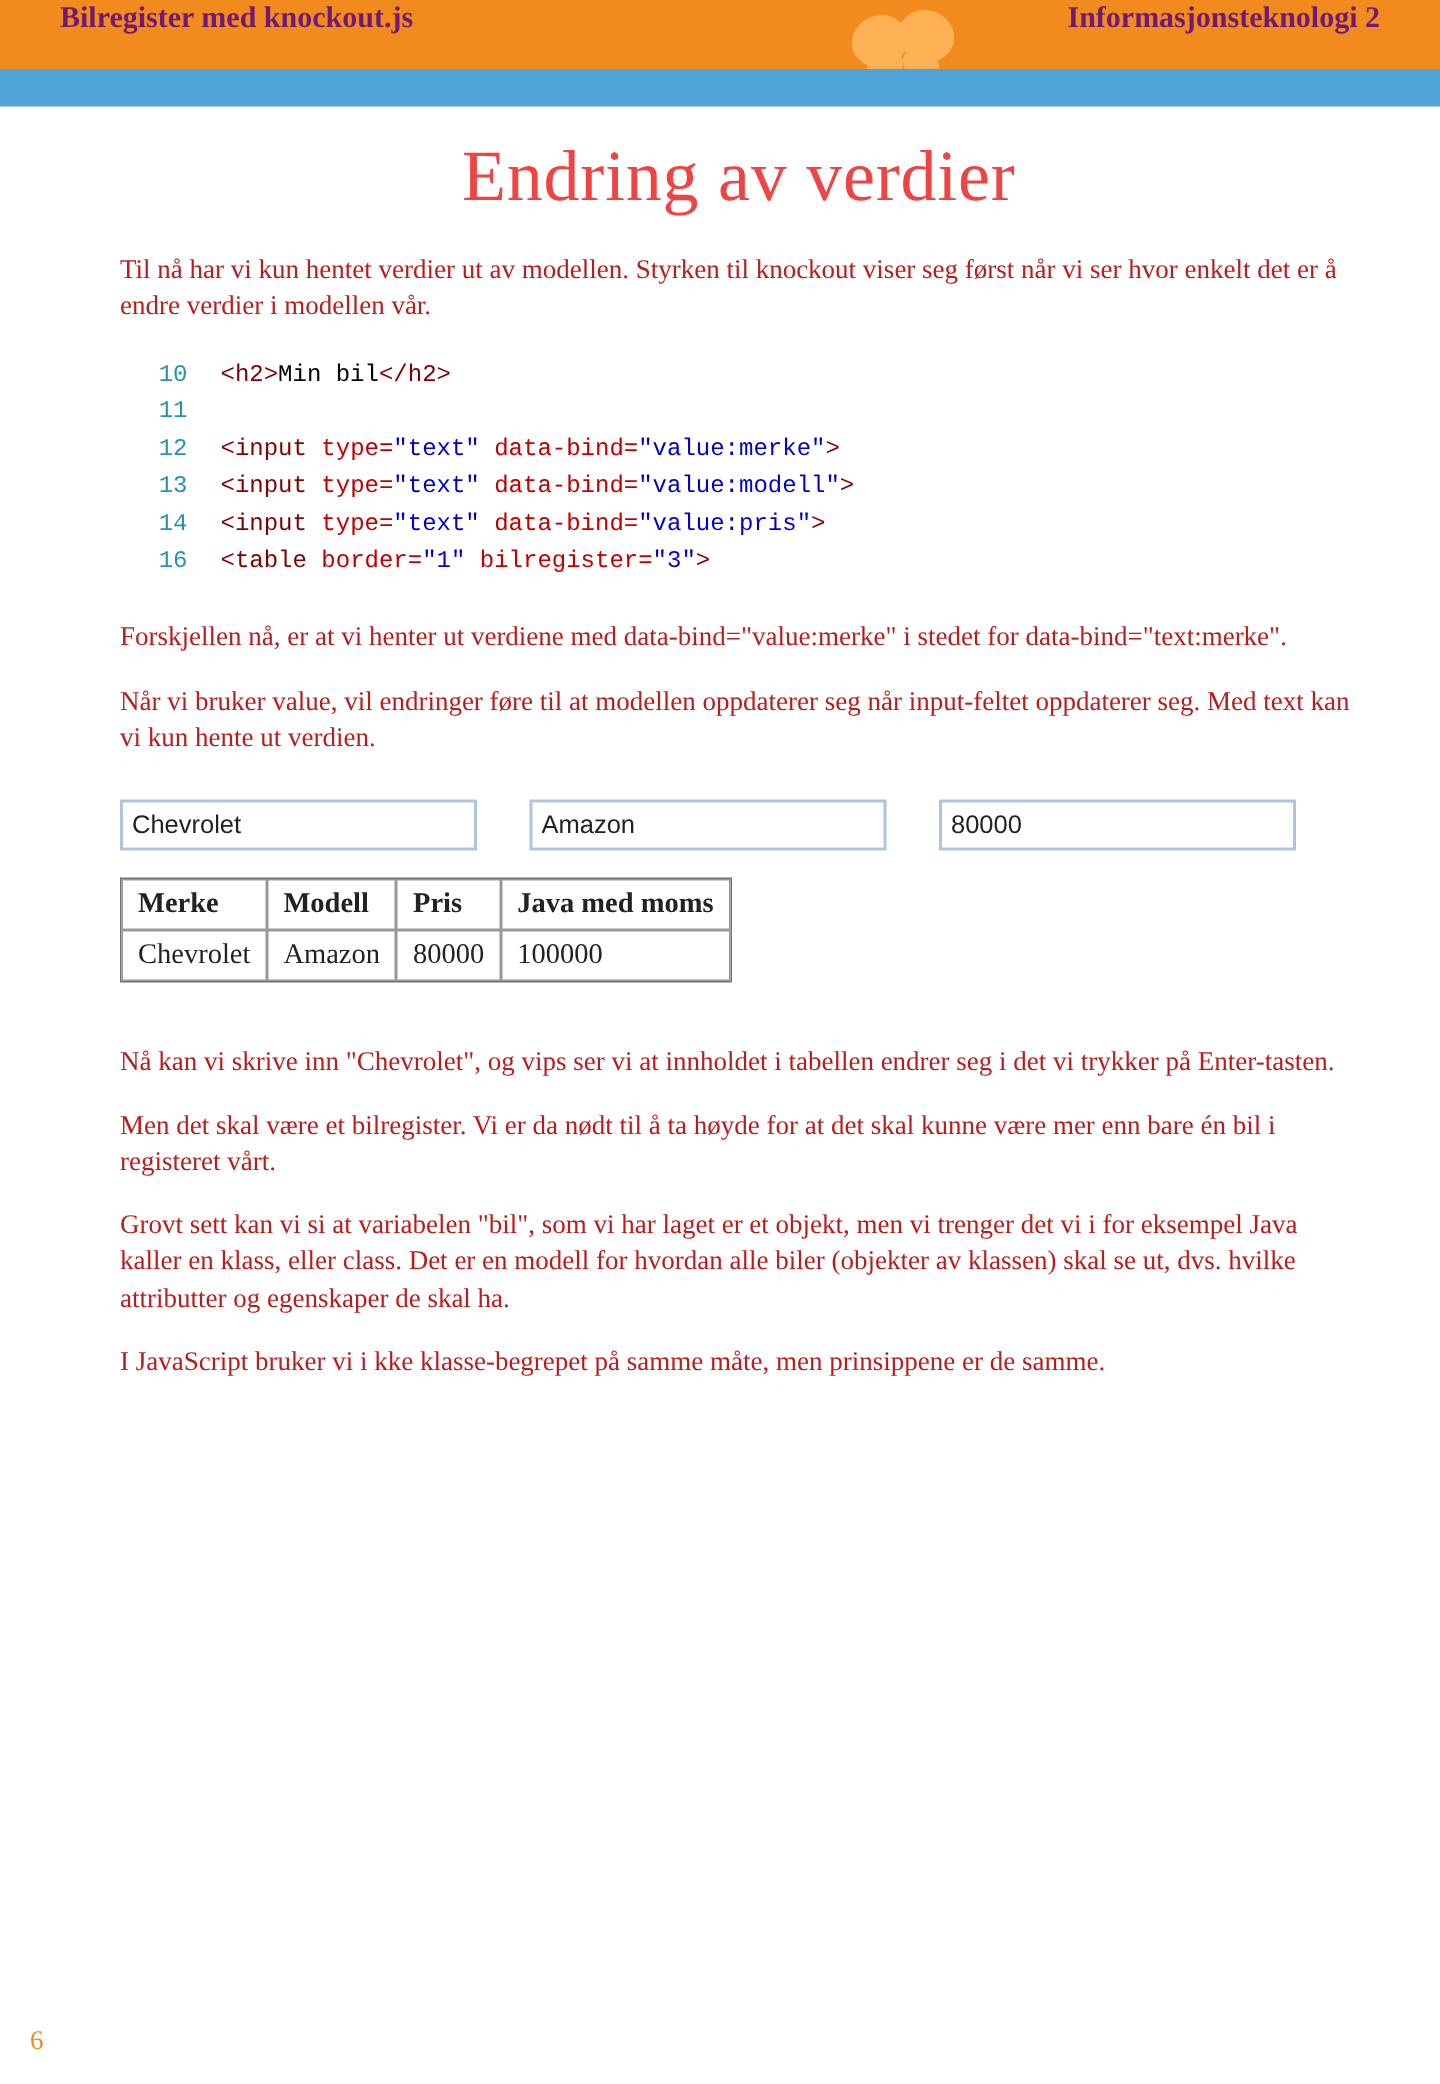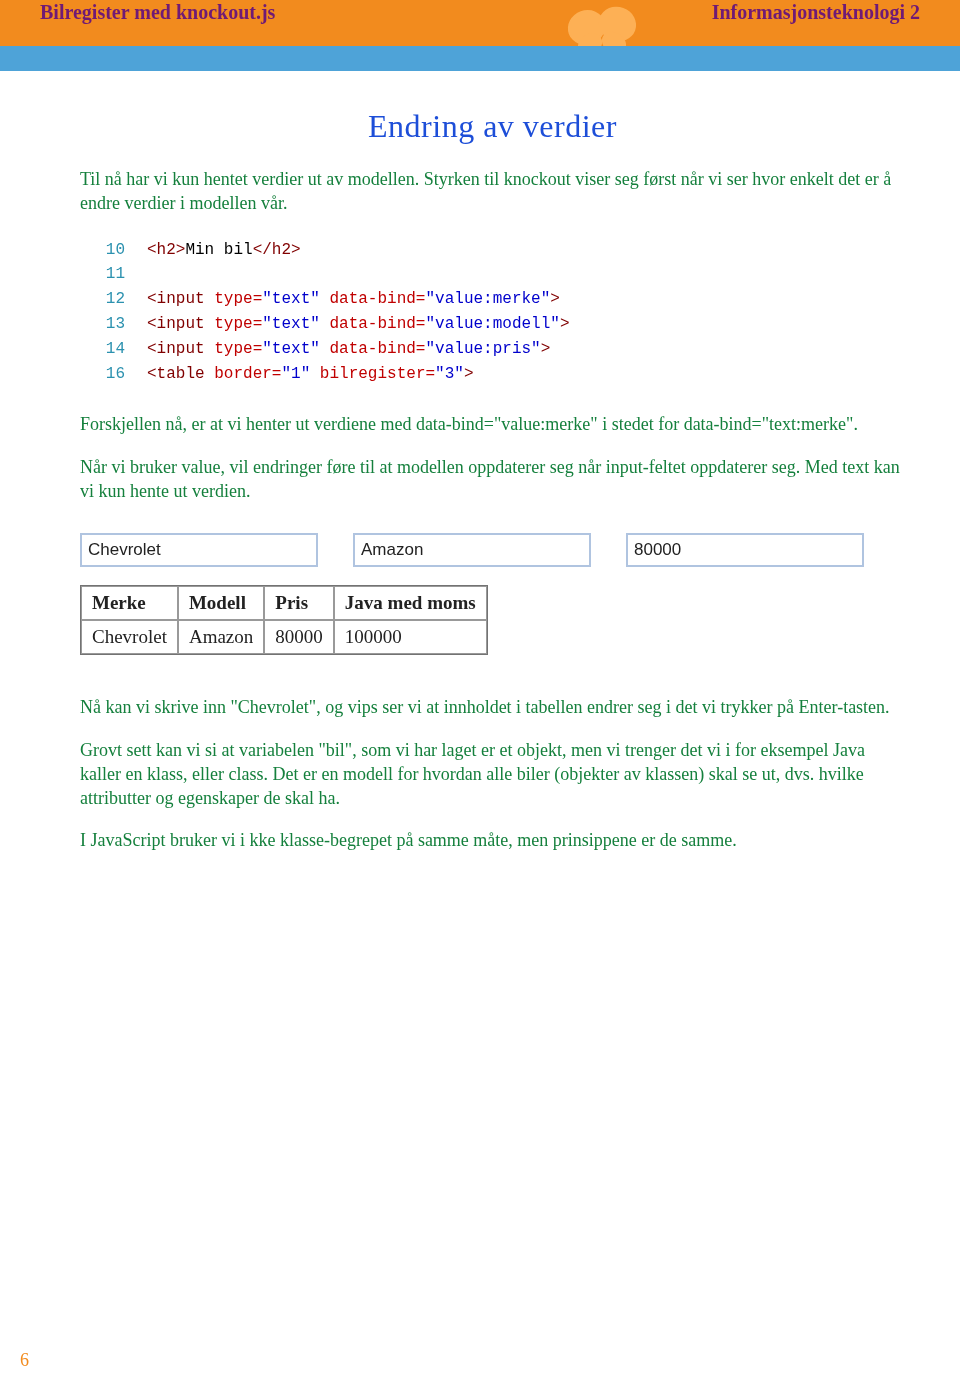--- a/index.html
+++ b/index.html
@@ -38,34 +38,34 @@
     top: 0;
     left: 58%;
     width: 90px;
     height: 60px;
   }
   .content {
     position: relative;
     padding: 30px 55px 0 80px;
   }
   h1.main-heading {
-    color: #1d4ed8;
+    color: #ef4444;
     font-family: Georgia, serif;
-    font-size: 32px;
+    font-size: 48px;
     font-weight: normal;
     text-align: center;
-    margin: 18px 0 22px 0;
+    margin: 0 0 22px 0;
     letter-spacing: 0.5px;
   }
   p.body {
     font-family: "Century Schoolbook", Georgia, serif;
     font-size: 18px;
     line-height: 1.35;
     margin-bottom: 18px;
-    color: #15803d;
+    color: #b91c1c;
   }
   .code-block {
     background: #fff;
     font-family: Consolas, "Courier New", monospace;
     font-size: 16px;
     line-height: 1.55;
     margin: 18px 0 22px 0;
     padding: 4px 0;
   }
   .code-line { white-space: pre; }
@@ -166,18 +166,19 @@
         <td>Chevrolet</td>
         <td>Amazon</td>
         <td>80000</td>
         <td>100000</td>
       </tr>
     </tbody>
       </table>
   </div>
 
   <p class="body">Nå kan vi skrive inn "Chevrolet", og vips ser vi at innholdet i tabellen endrer seg i det vi trykker på Enter-tasten.</p>
+  <p class="body">Men det skal være et bilregister. Vi er da nødt til å ta høyde for at det skal kunne være mer enn bare én bil i registeret vårt.</p>
   <p class="body">Grovt sett kan vi si at variabelen "bil", som vi har laget er et objekt, men vi trenger det vi i for eksempel Java kaller en klass, eller class. Det er en modell for hvordan alle biler (objekter av klassen) skal se ut, dvs. hvilke attributter og egenskaper de skal ha.</p>
   <p class="body">I JavaScript bruker vi i kke klasse-begrepet på samme måte, men prinsippene er de samme.</p>
 
 </div>
 
 <div class="page-number">6</div>
 
 </body></html>

